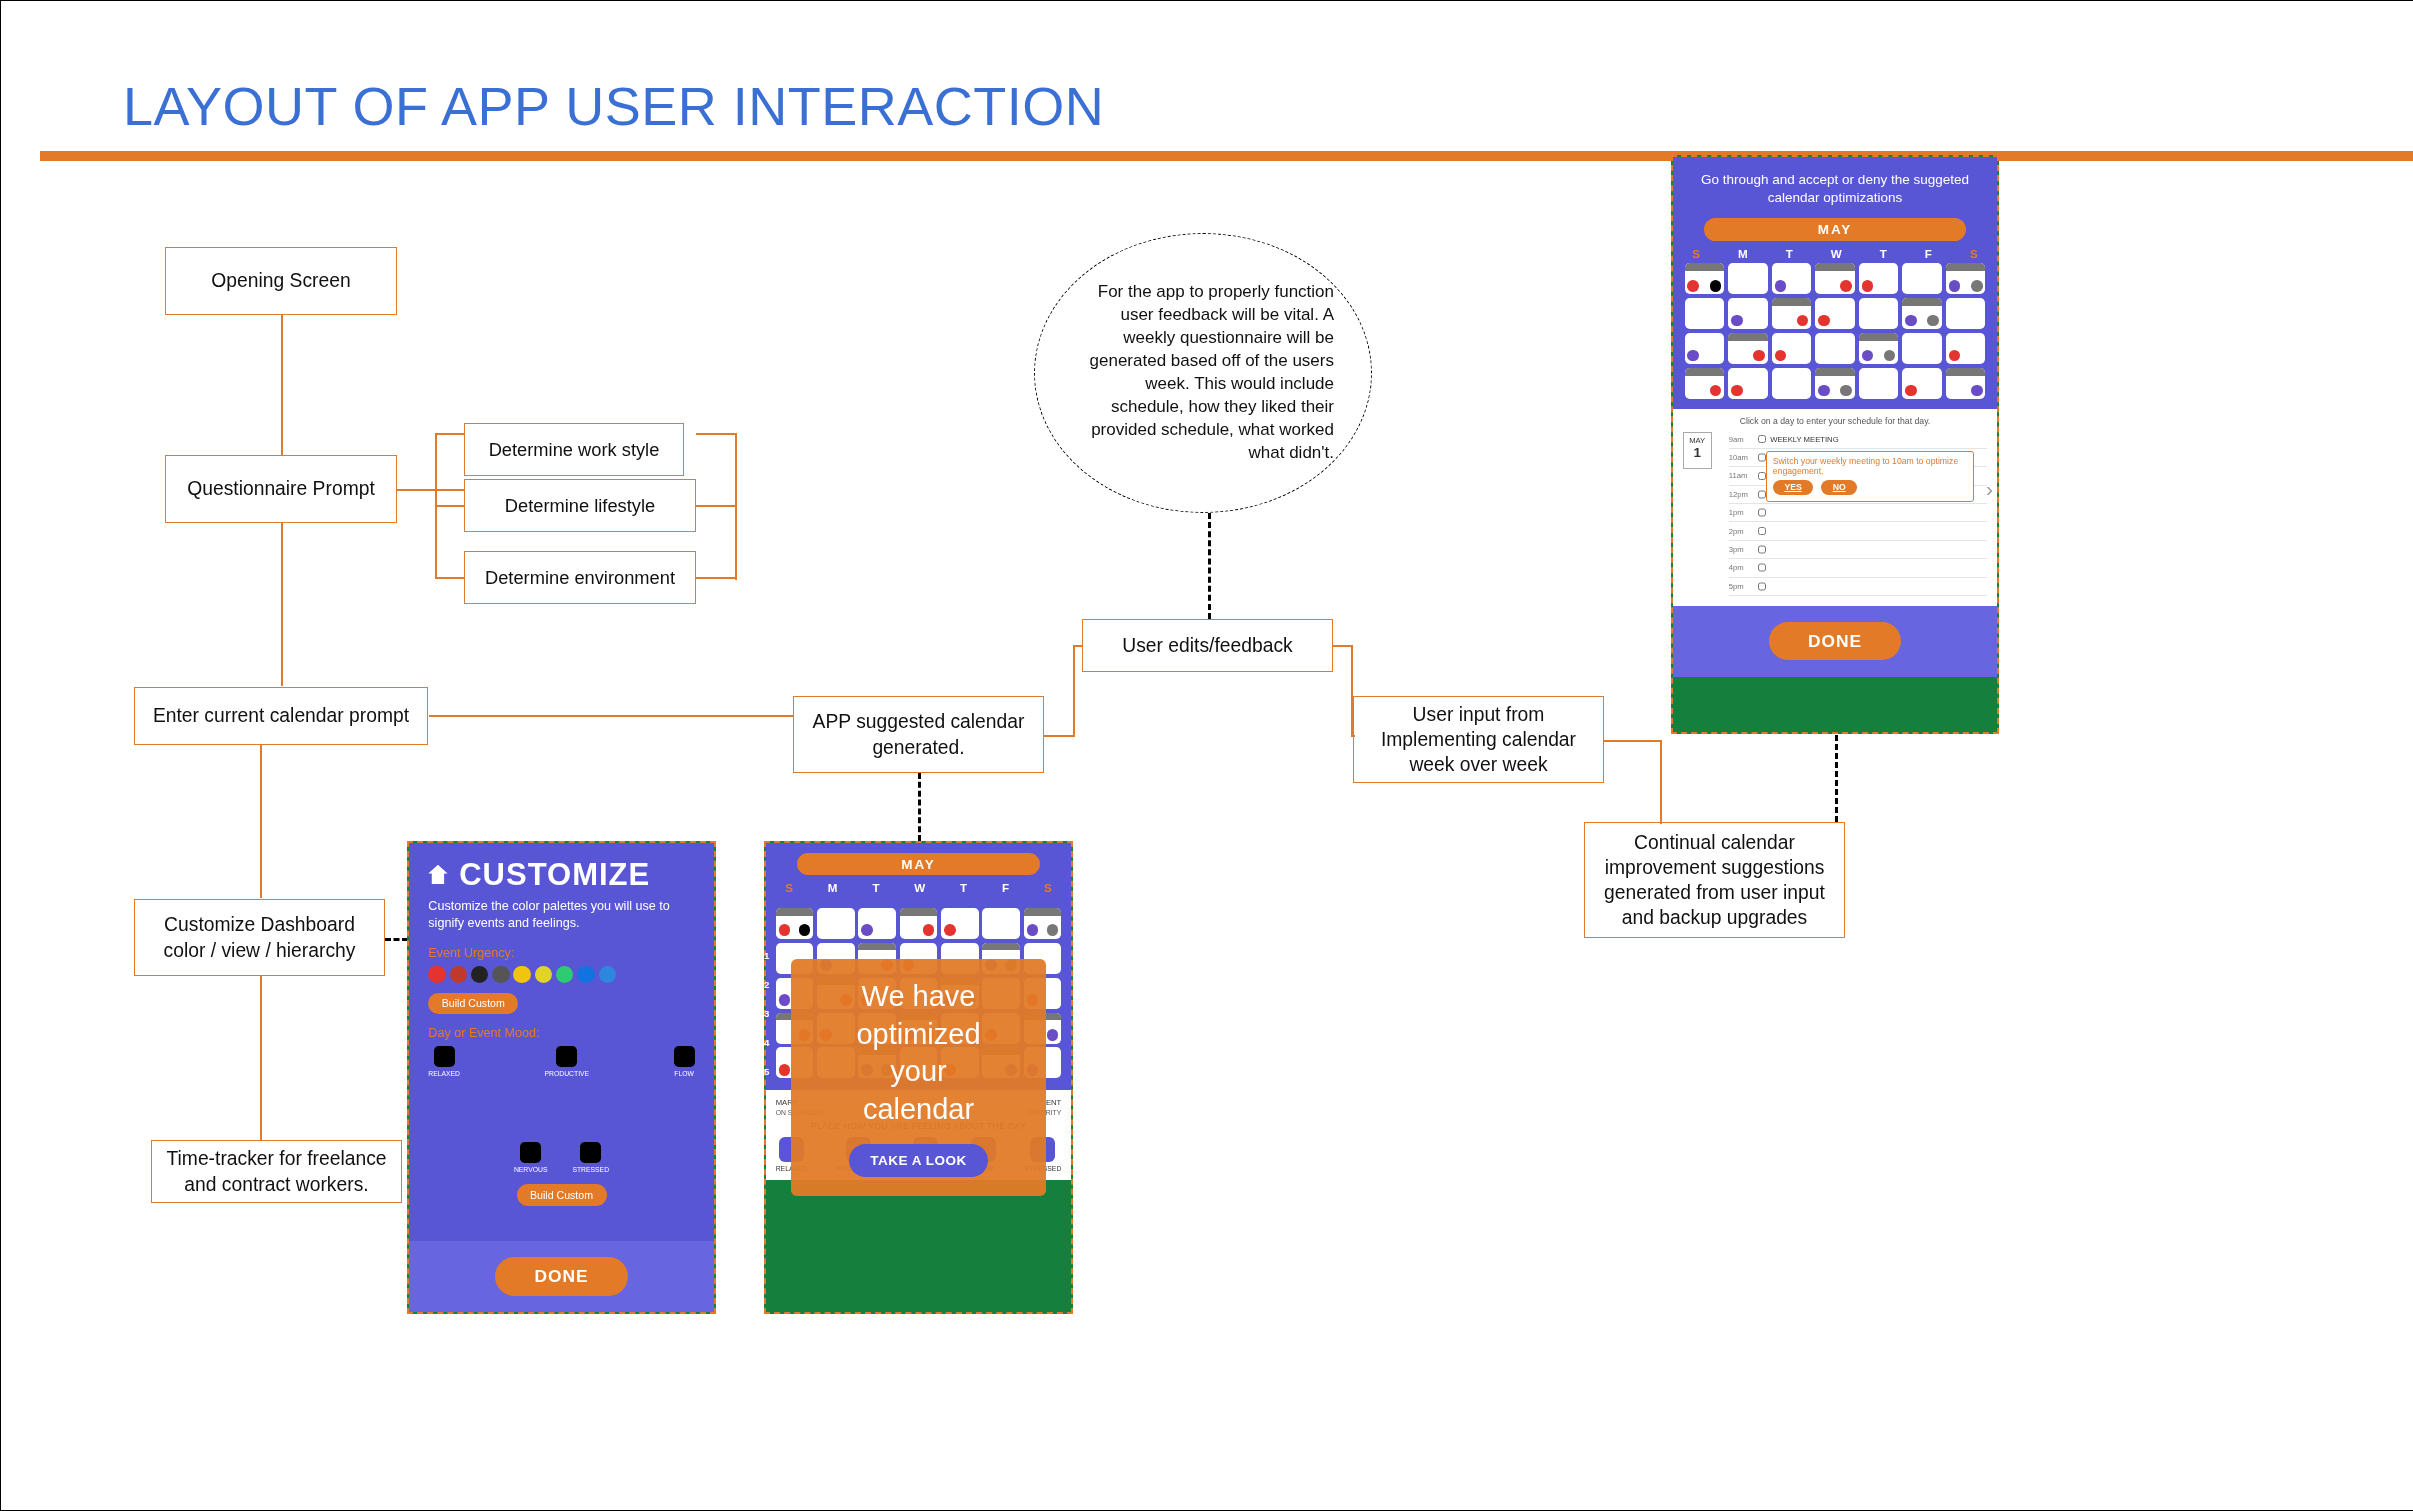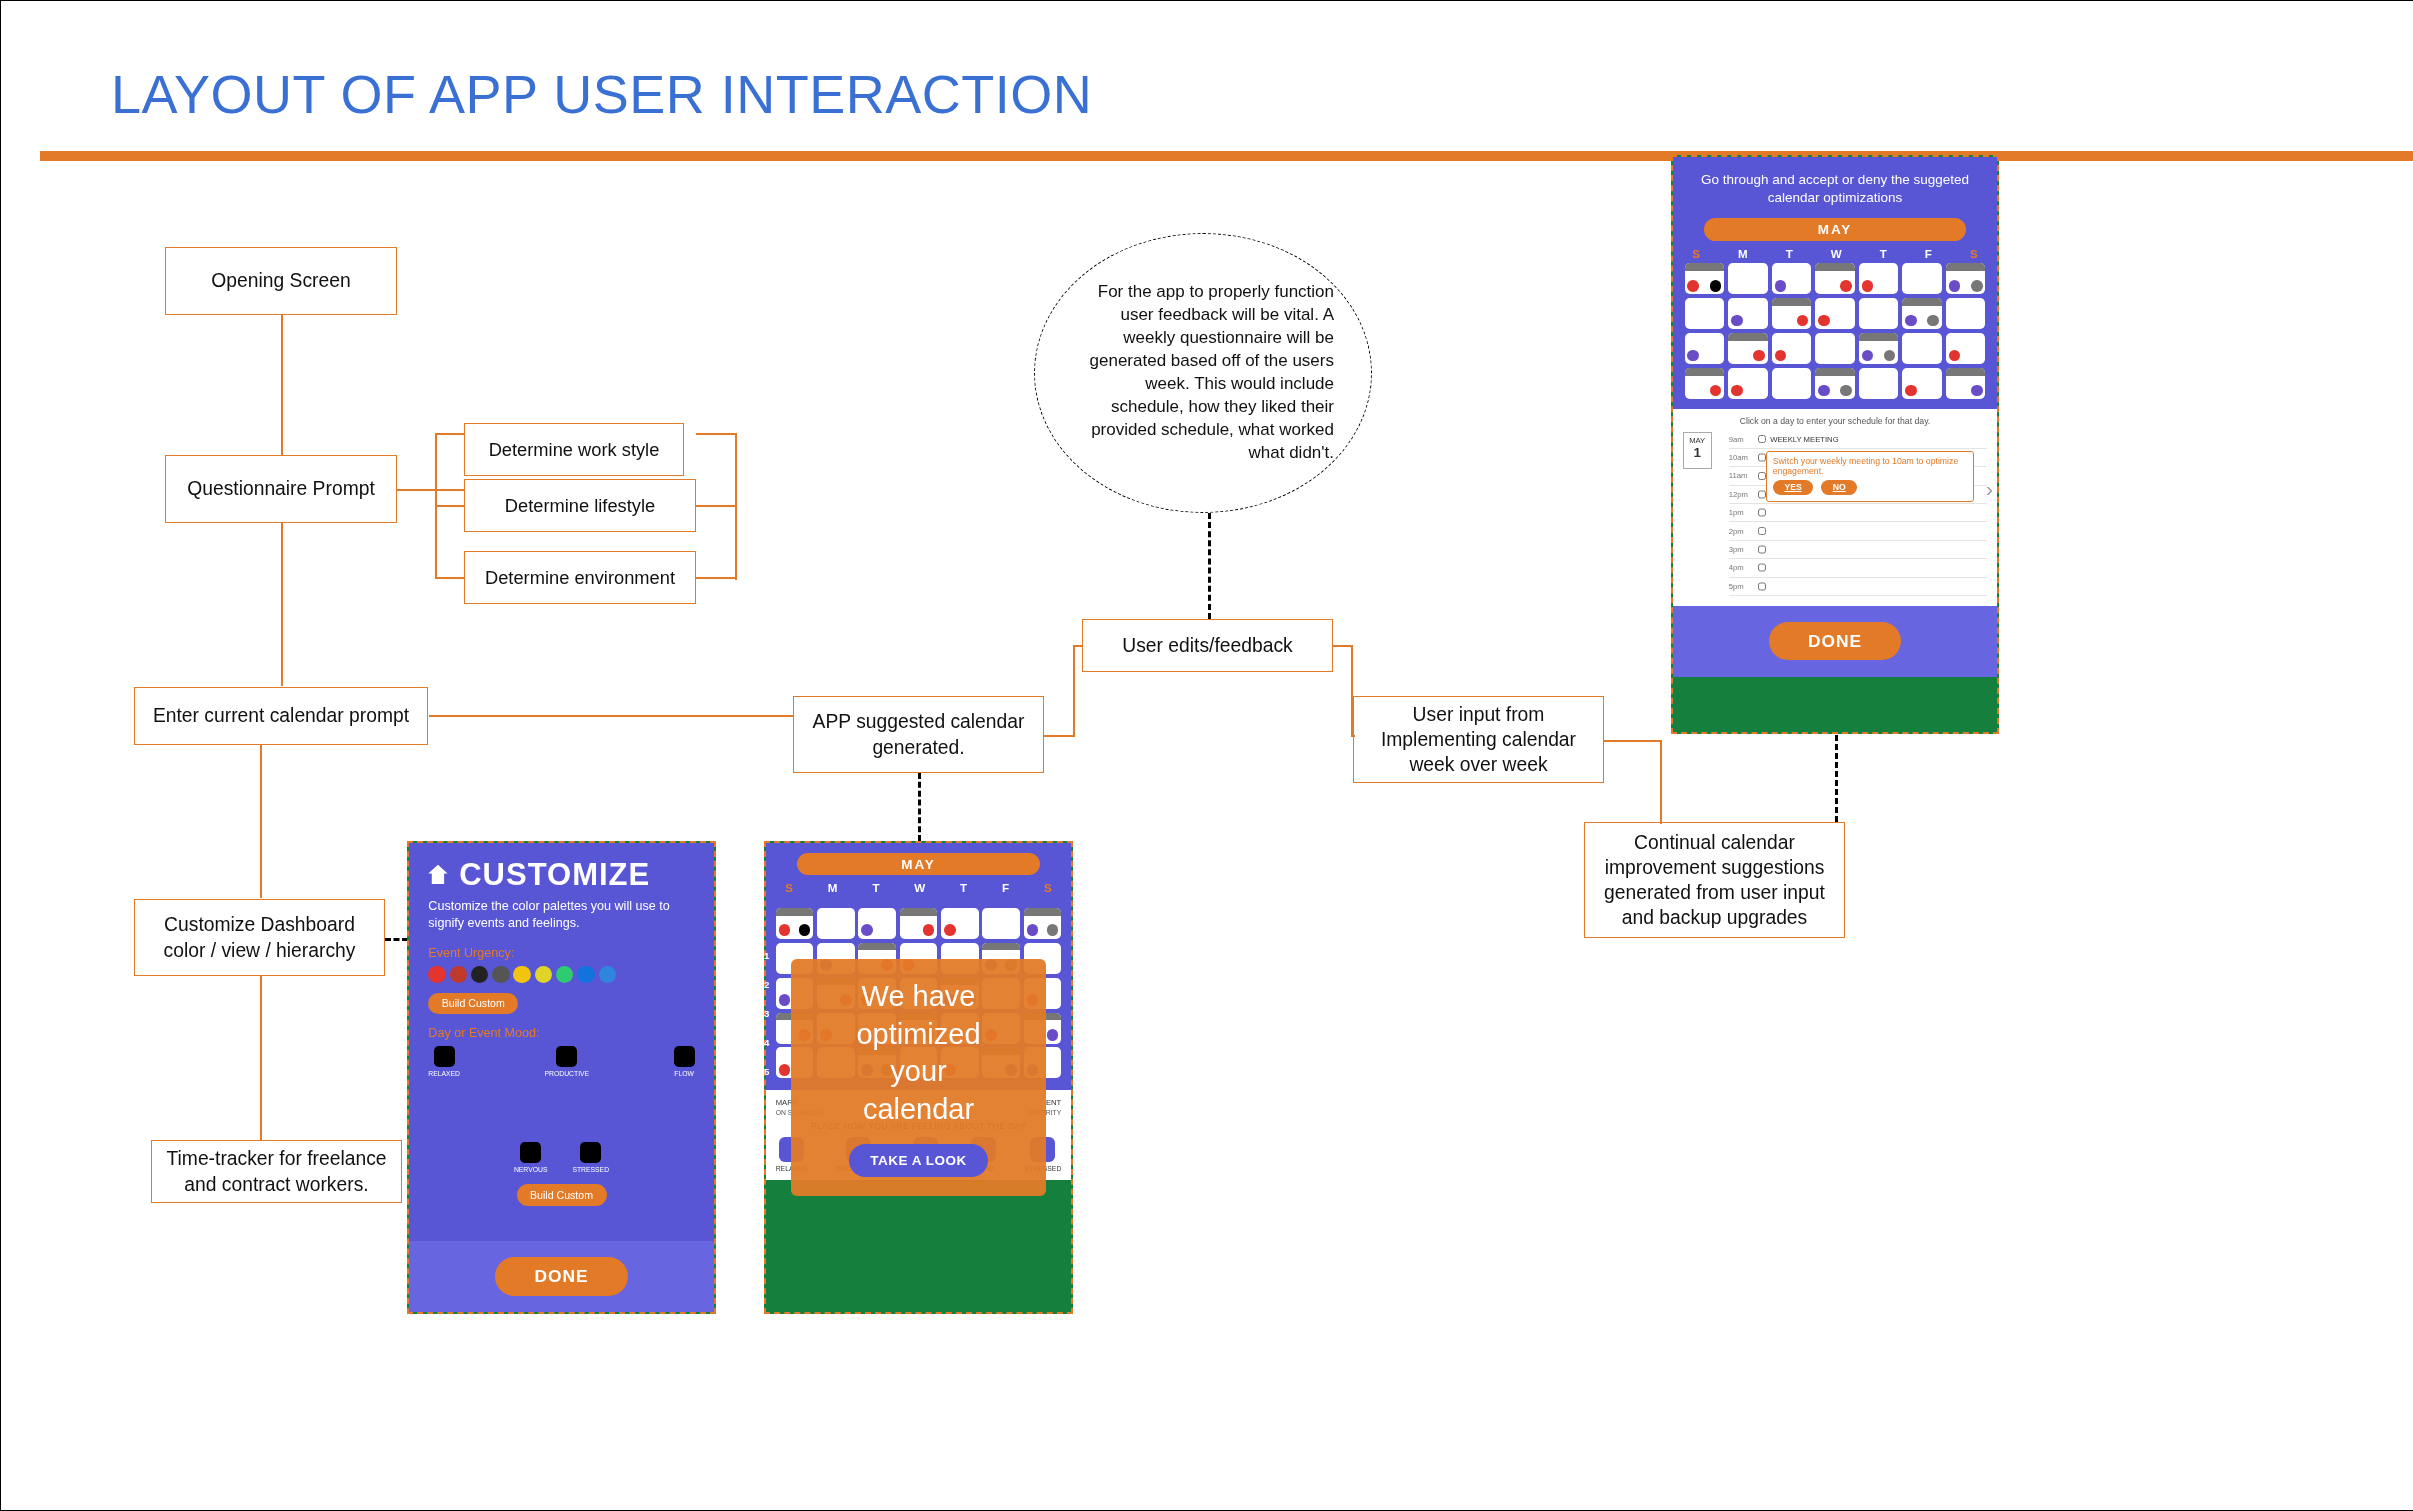--- a/index.html
+++ b/index.html
@@ -24,21 +24,21 @@
     box-sizing:border-box;
     border:1.9px solid #000;
     background:var(--page);
     overflow:hidden;
   }
 
   
   h1.title{
     position:absolute;
     left:106px; top:58px;
-    margin:4px;
+    margin:16px;
     font-size:54px;
     font-weight:500;
     letter-spacing:0.5px;
     color:var(--blue-title);
     text-align:center;
   }
   .title-rule{
     position:absolute;
     left:39px; right:0; top:150px;
     height:9.7px;

